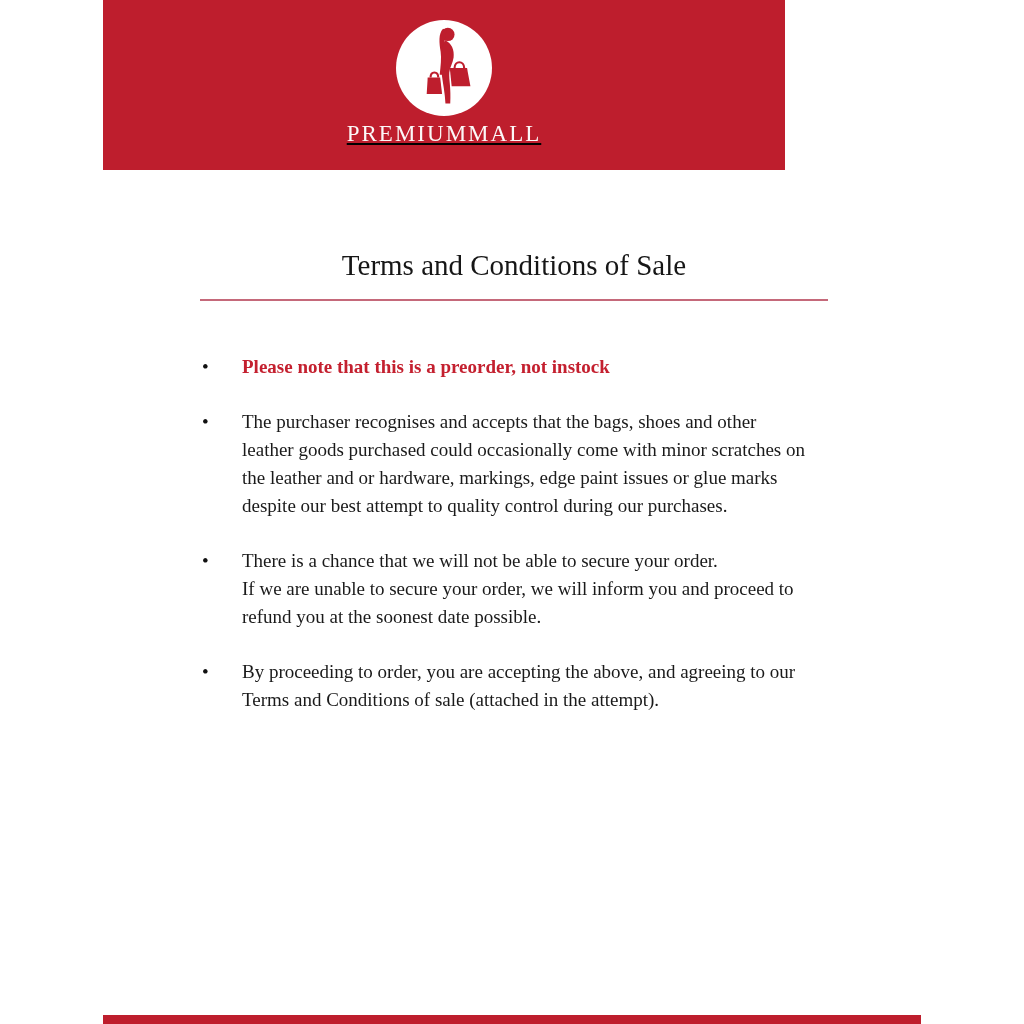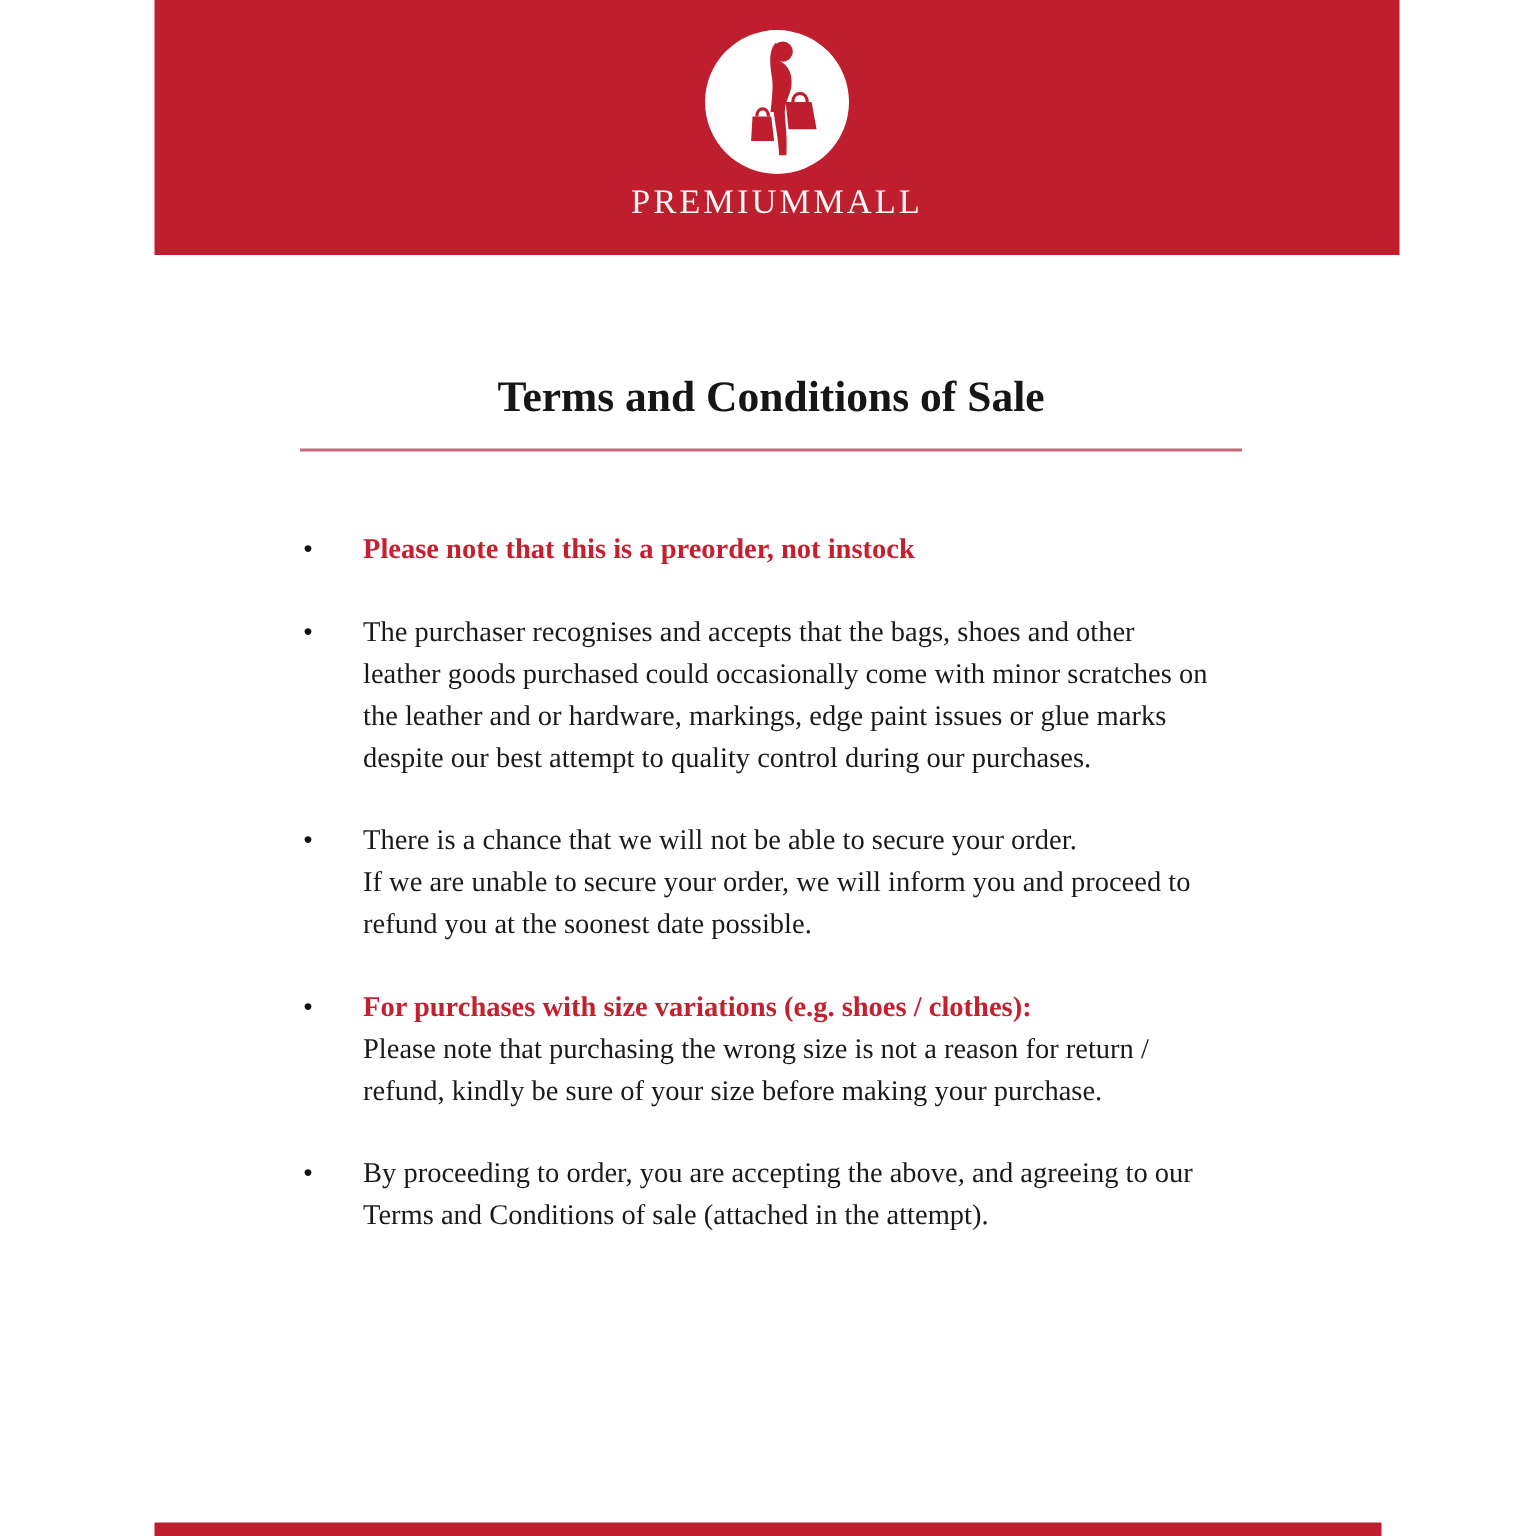--- a/index.html
+++ b/index.html
@@ -10,24 +10,25 @@
     background: #ffffff;
     font-family: "Liberation Serif", serif;
     overflow: hidden;
   }
 
   
   .header {
     position: absolute;
     left: 103px;
     top: 0;
-    width: 830px;
+    width: 682px;
     height: 170px;
     background: #be1e2d;
     text-align: center;
+    text-decoration: underline;
   }
   .logo-circle {
     display: inline-block;
     margin-top: 20px;
     line-height: 0;
   }
   .wordmark {
     color: #fcf8f8;
     font-size: 23px;
     letter-spacing: 2px;
@@ -45,21 +46,21 @@
   .content {
     position: absolute;
     left: 200px;
     top: 248px;
     width: 628px;
   }
   .page-title {
     margin: 0;
     font-size: 29px;
     line-height: 34px;
-    font-weight: bold;
+    font-weight: normal;
     text-align: center;
     color: #161616;
   }
   .title-divider {
     border: none;
     border-top: 2px solid #c5697a;
     margin: 17px 0 0 0;
   }
 
   .terms-list {
@@ -135,24 +136,19 @@
 leather goods purchased could occasionally come with minor scratches on
 the leather and or hardware, markings, edge paint issues or glue marks
 despite our best attempt to quality control during our purchases.</span>
     </li>
     <li>
       <span class="pre">There is a chance that we will not be able to secure your order.
 If we are unable to secure your order, we will inform you and proceed to
 refund you at the soonest date possible.</span>
     </li>
     <li>
-      <div class="red-bold">For purchases with size variations (e.g. shoes / clothes):</div>
-      <div class="pre">Please note that purchasing the wrong size is not a reason for return /
-refund, kindly be sure of your size before making your purchase.</div>
-    </li>
-    <li>
       <span class="pre">By proceeding to order, you are accepting the above, and agreeing to our
 Terms and Conditions of sale (attached in the attempt).</span>
     </li>
   </ul>
 </div>
 
 <div class="footer-bar"></div>
 
 </body></html>

